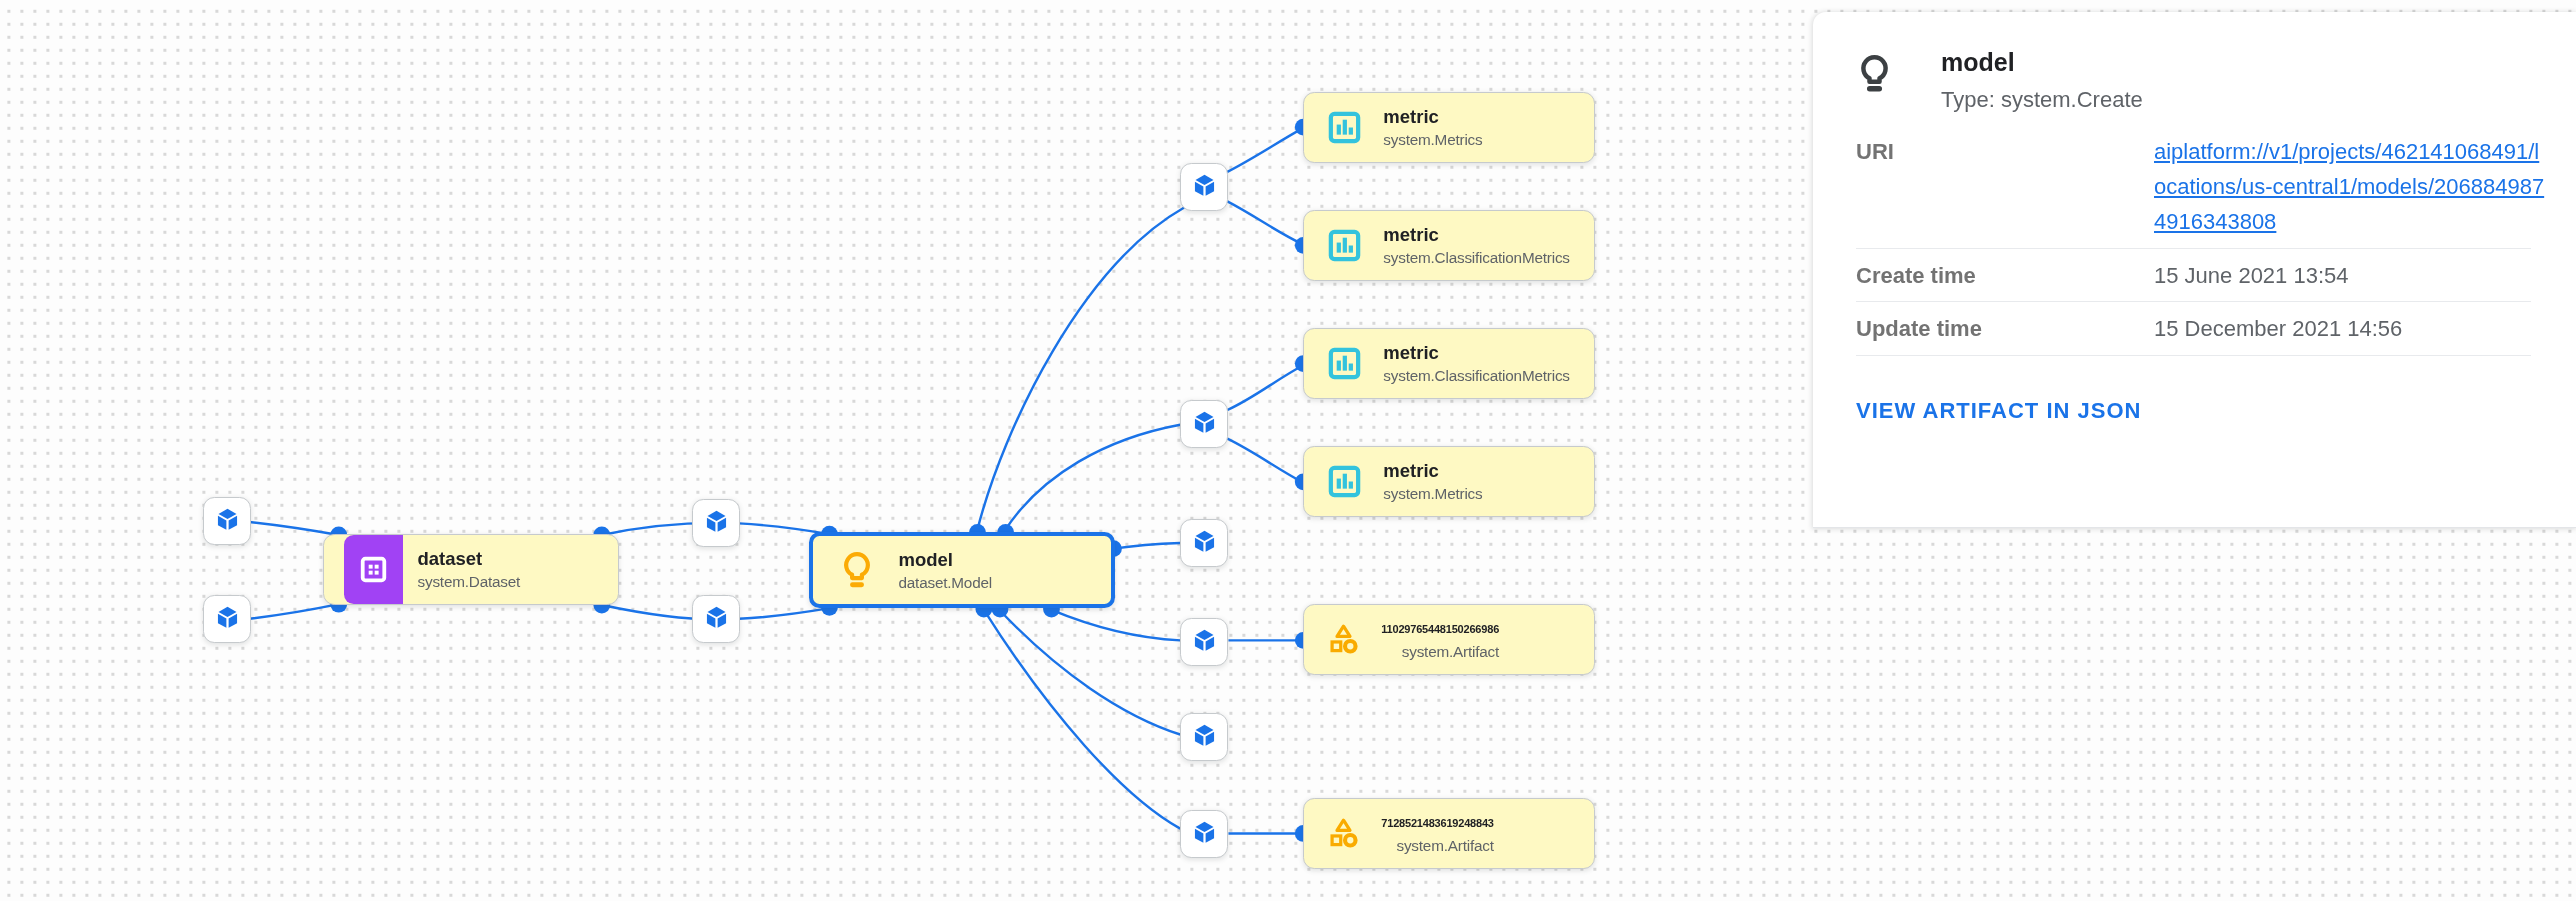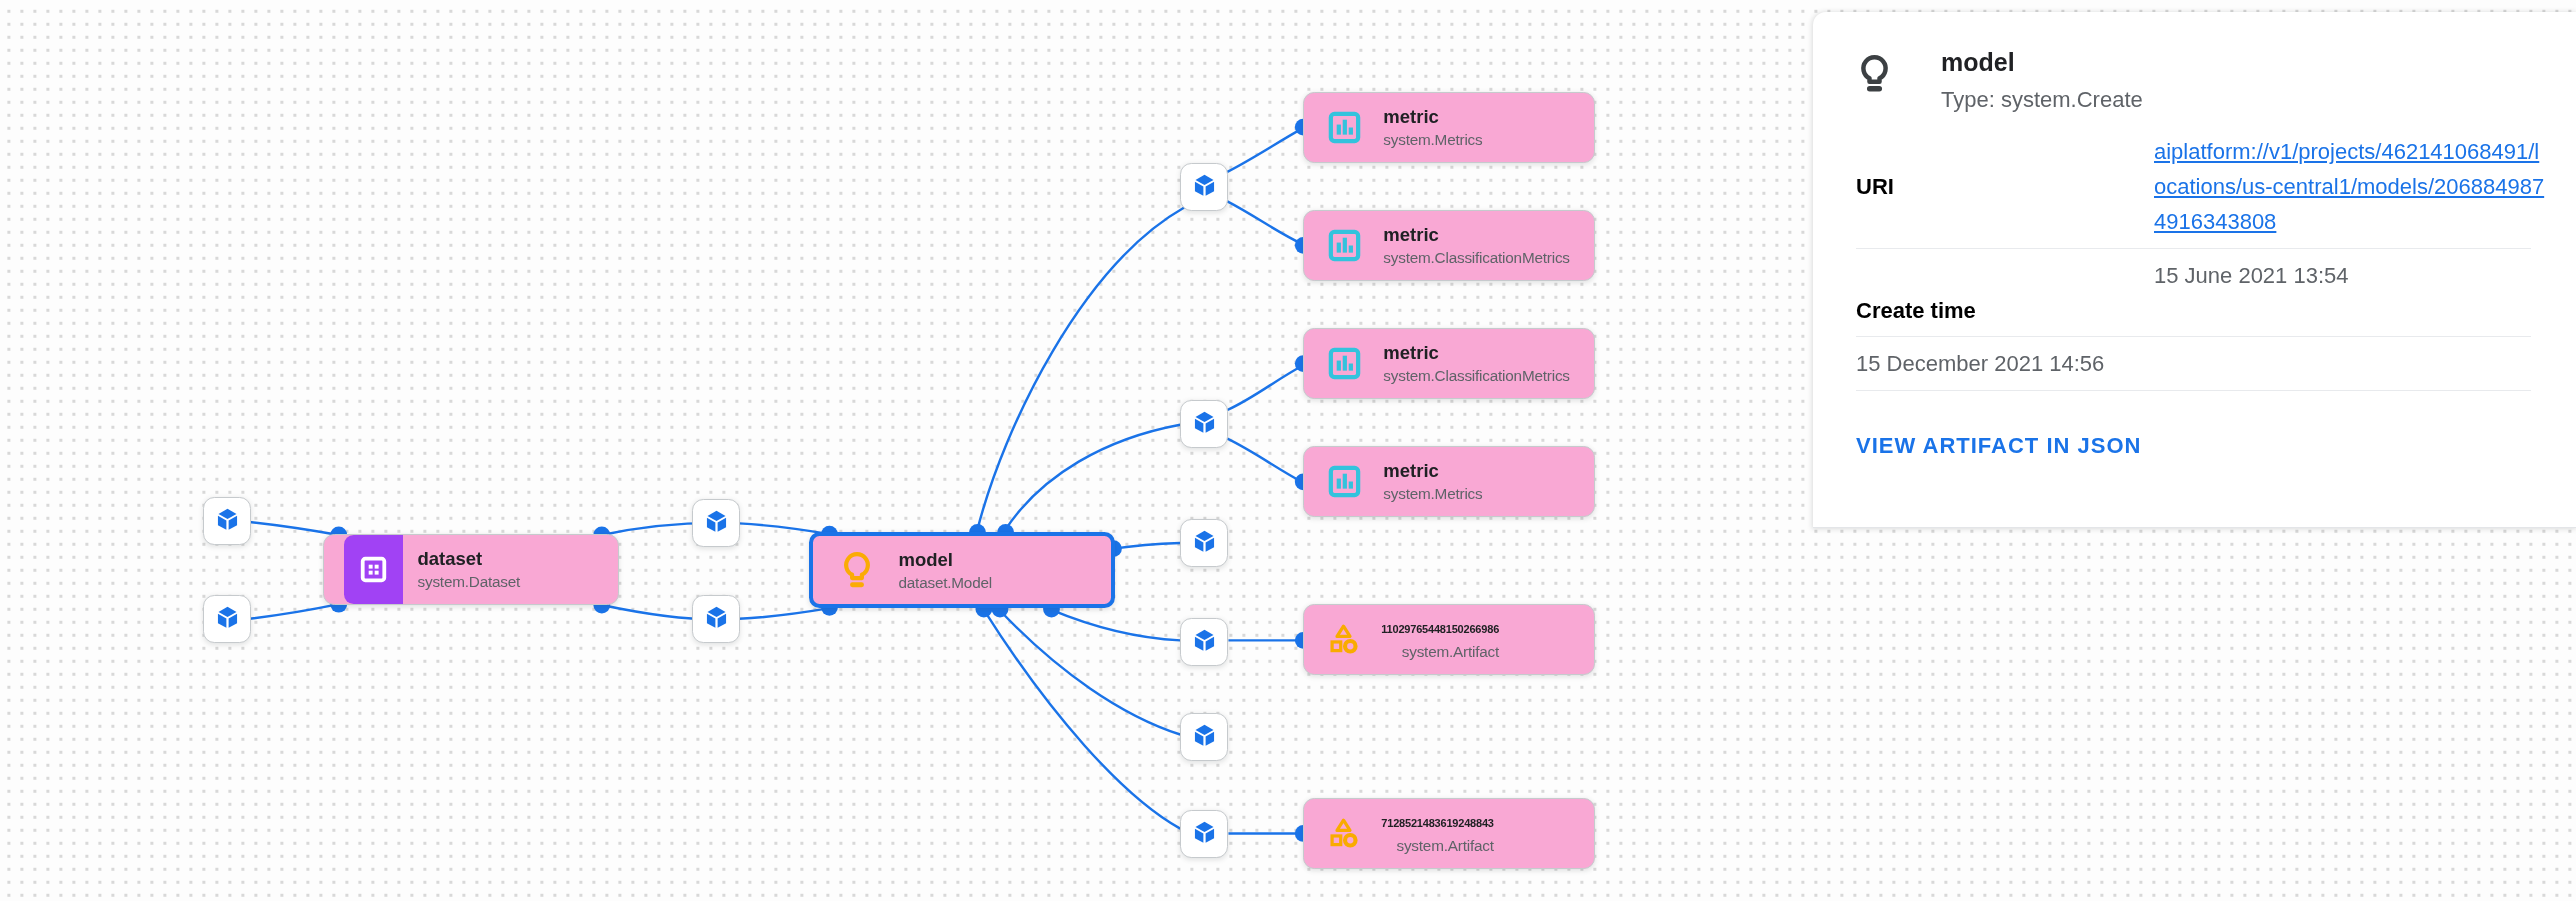--- a/index.html
+++ b/index.html
@@ -9,21 +9,21 @@
     overflow:hidden;
     font-family:"Liberation Sans", sans-serif;
     background-color:#fdfdfd;
     background-image:radial-gradient(circle, #d8d8d8 0 1.9px, rgba(0,0,0,0) 2px);
     background-size:13px 13px;
     background-position:2.4px 4.8px;
   }
   #edges{position:absolute;left:0;top:0;z-index:1;}
   .node-card{
     position:absolute;z-index:2;
-    background:#f9a8d4;
+    background:#fef9c3;
     border:1.2px solid #c6cacd;
     border-radius:11.3px;
     box-shadow:0 1.6px 4.8px rgba(60,64,67,.14);
     display:flex;align-items:center;
     box-sizing:border-box;
   }
   .node-card .icon{flex:0 0 auto;margin:0 19.3px 0 21px;display:flex;align-items:center;}
   .node-text{display:flex;flex-direction:column;justify-content:center;min-width:0;}
   .node-title{font-size:18.5px;font-weight:bold;color:#202124;line-height:24px;white-space:nowrap;}
   .node-title.num{font-size:11px;letter-spacing:-0.2px;}
@@ -50,21 +50,21 @@
     border-bottom:0.8px solid #e3e5e8;
     box-sizing:border-box;
   }
   .panel-header{display:flex;align-items:flex-start;padding:35px 45px 21px 40px;}
   .panel-bulb{margin:4.8px 45px 0 0;}
   .panel-title{font-size:25px;font-weight:bold;color:#202124;line-height:31px;}
   .panel-type{font-size:22px;color:#5f6368;line-height:27px;margin-top:8px;}
   .panel-rows{margin:0 45px 0 43px;}
   .panel-row{display:flex;align-items:flex-start;padding:8.8px 0;border-top:0.8px solid #e8eaed;}
   .panel-row.first{border-top:none;padding-top:0;}
-  .row-label{flex:0 0 298px;font-size:22px;font-weight:bold;color:#000000;line-height:35px;margin-top:35px;}
+  .row-label{flex:0 0 298px;font-size:22px;font-weight:bold;color:#737373;line-height:35px;}
   .row-value{font-size:22px;color:#5f6368;line-height:35px;min-width:0;}
   .uri-link{color:#1a73e8;text-decoration:underline;word-break:break-all;display:block;width:393px;cursor:pointer;}
   .panel-action{
     margin:42px 0 0 43px;display:inline-block;
     font-size:22px;font-weight:bold;letter-spacing:1px;color:#1a73e8;cursor:pointer;
   }
 </style>
 </head>
 <body>
 
@@ -311,18 +311,19 @@
       <span class="row-label">URI</span>
       <span class="row-value">
           <a class="uri-link">aiplatform://v1/projects/462141068491/locations/us-central1/models/2068849874916343808</a>
         </span>
     </div>
     <div class="panel-row">
       <span class="row-label">Create time</span>
       <span class="row-value">15 June 2021 13:54</span>
     </div>
     <div class="panel-row" style="border-bottom:0.8px solid #e8eaed">
+      <span class="row-label">Update time</span>
       <span class="row-value">15 December 2021 14:56</span>
     </div>
   </div>
   <span class="panel-action">VIEW ARTIFACT IN JSON</span>
 </div>
 
 
 </body></html>

